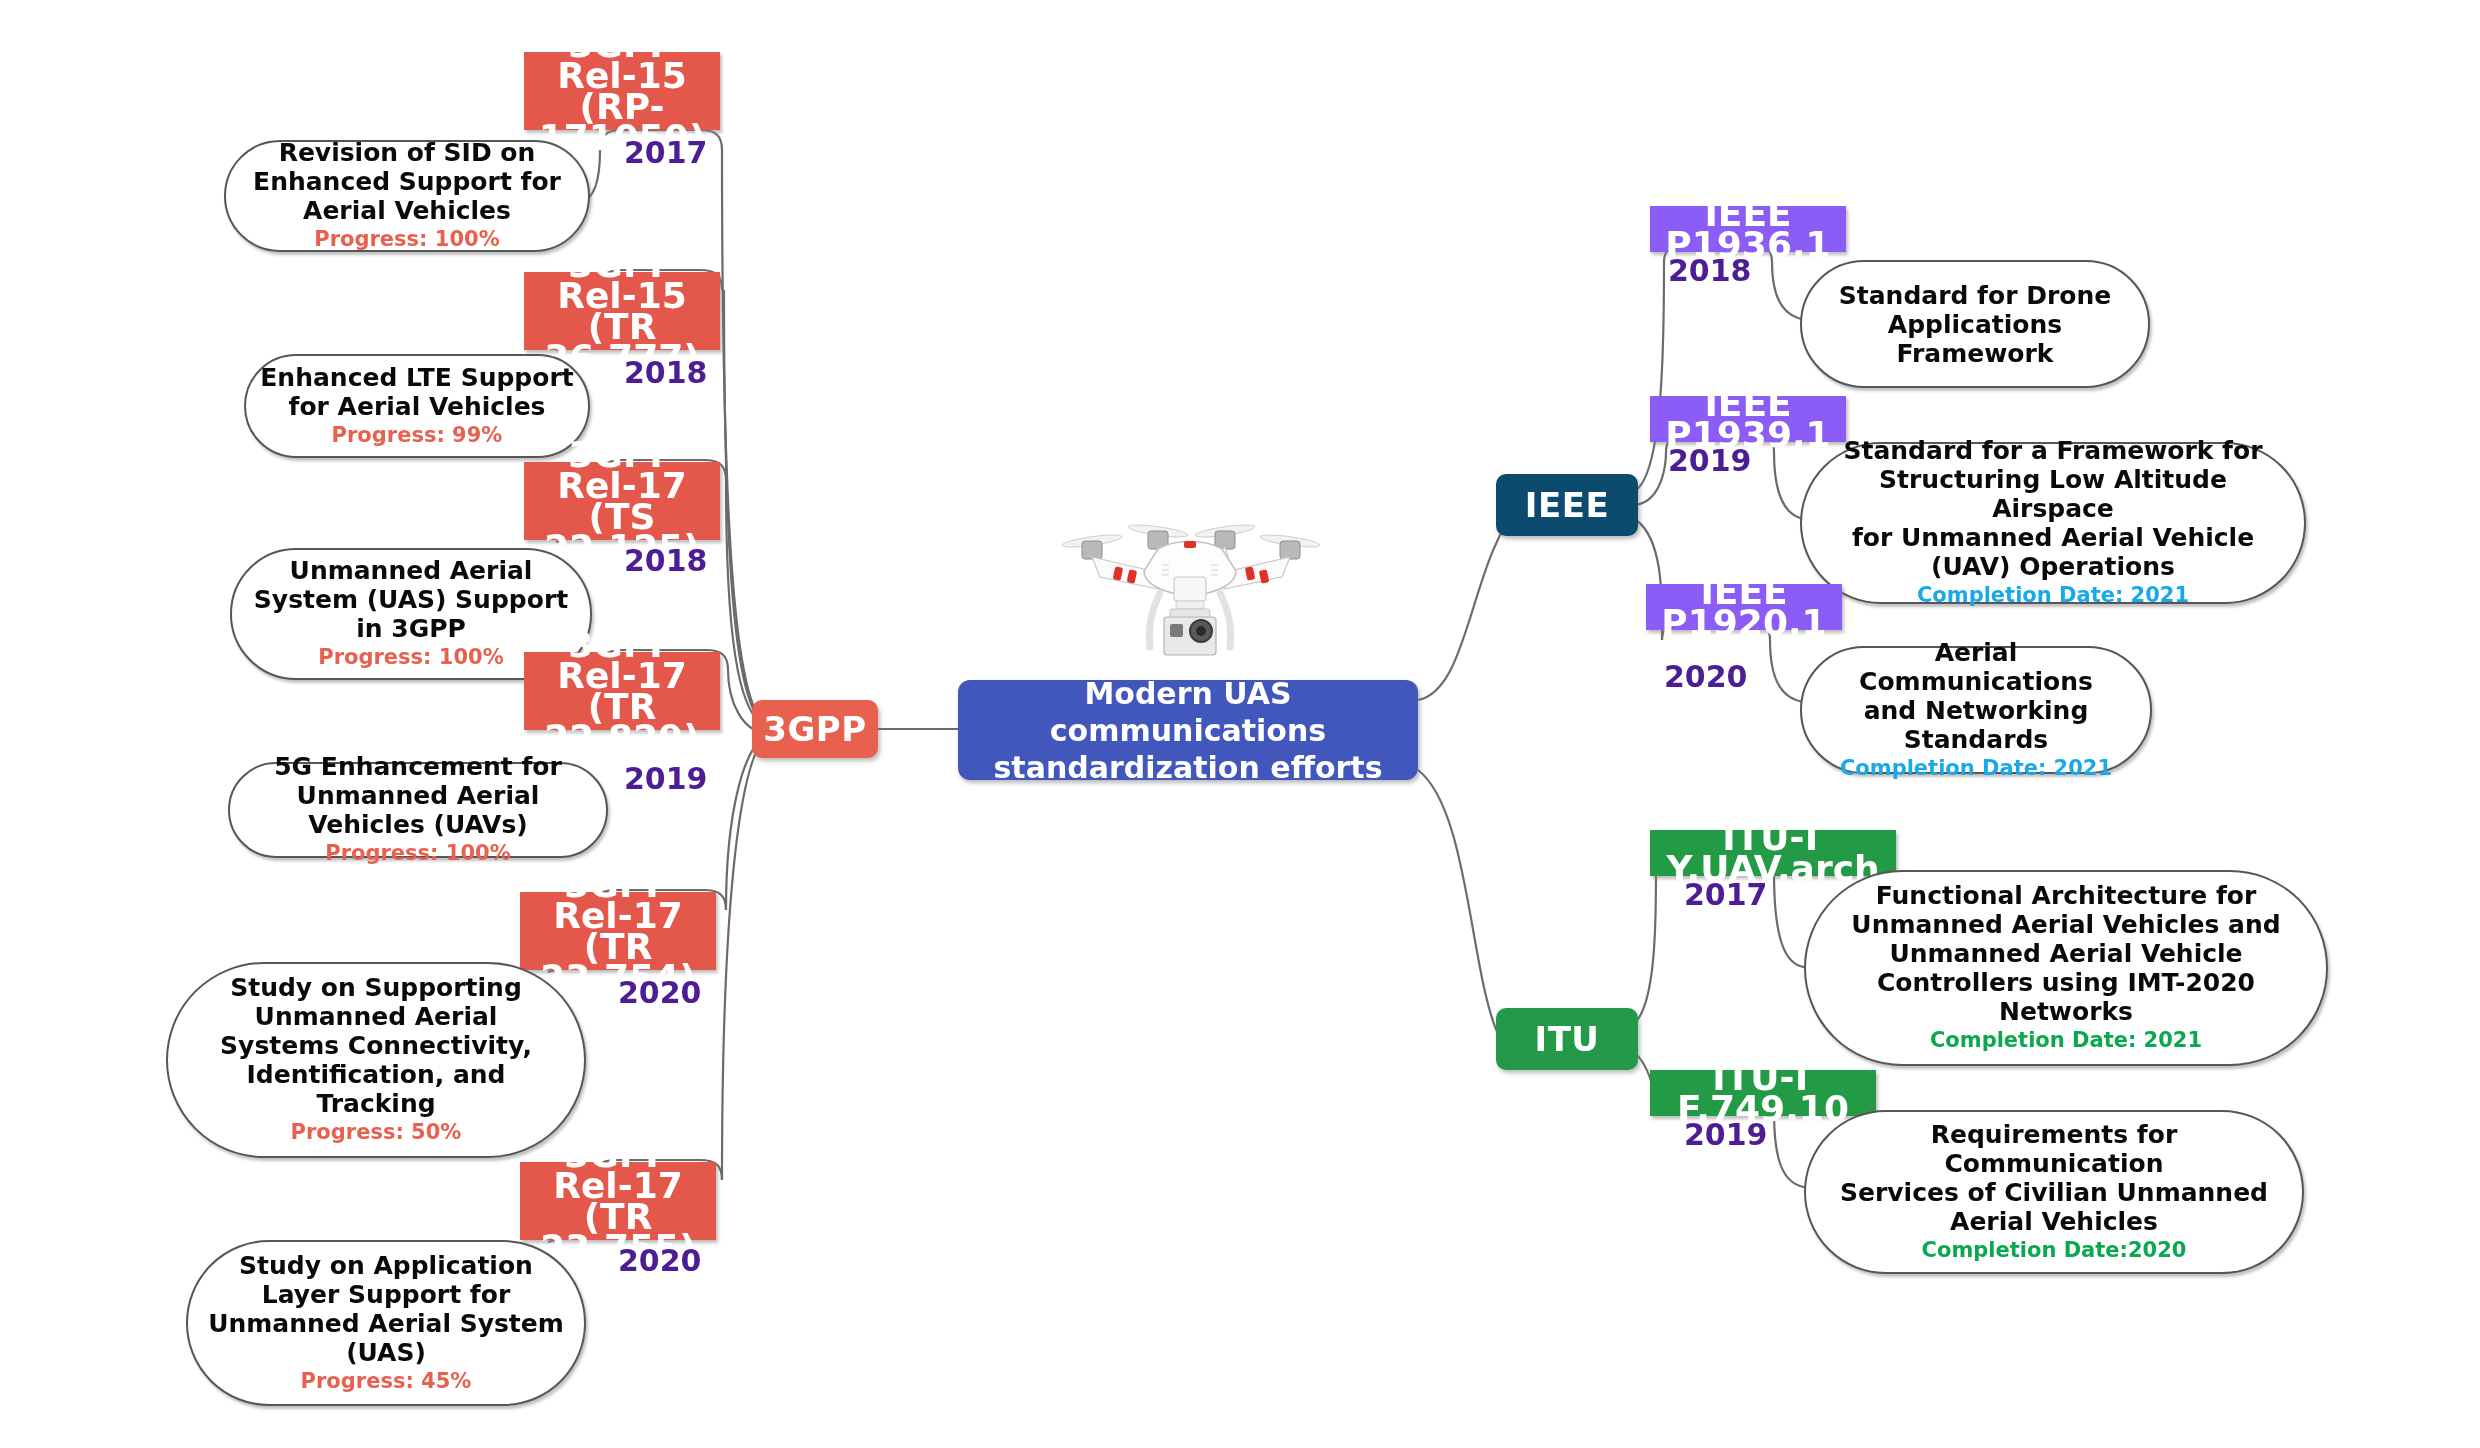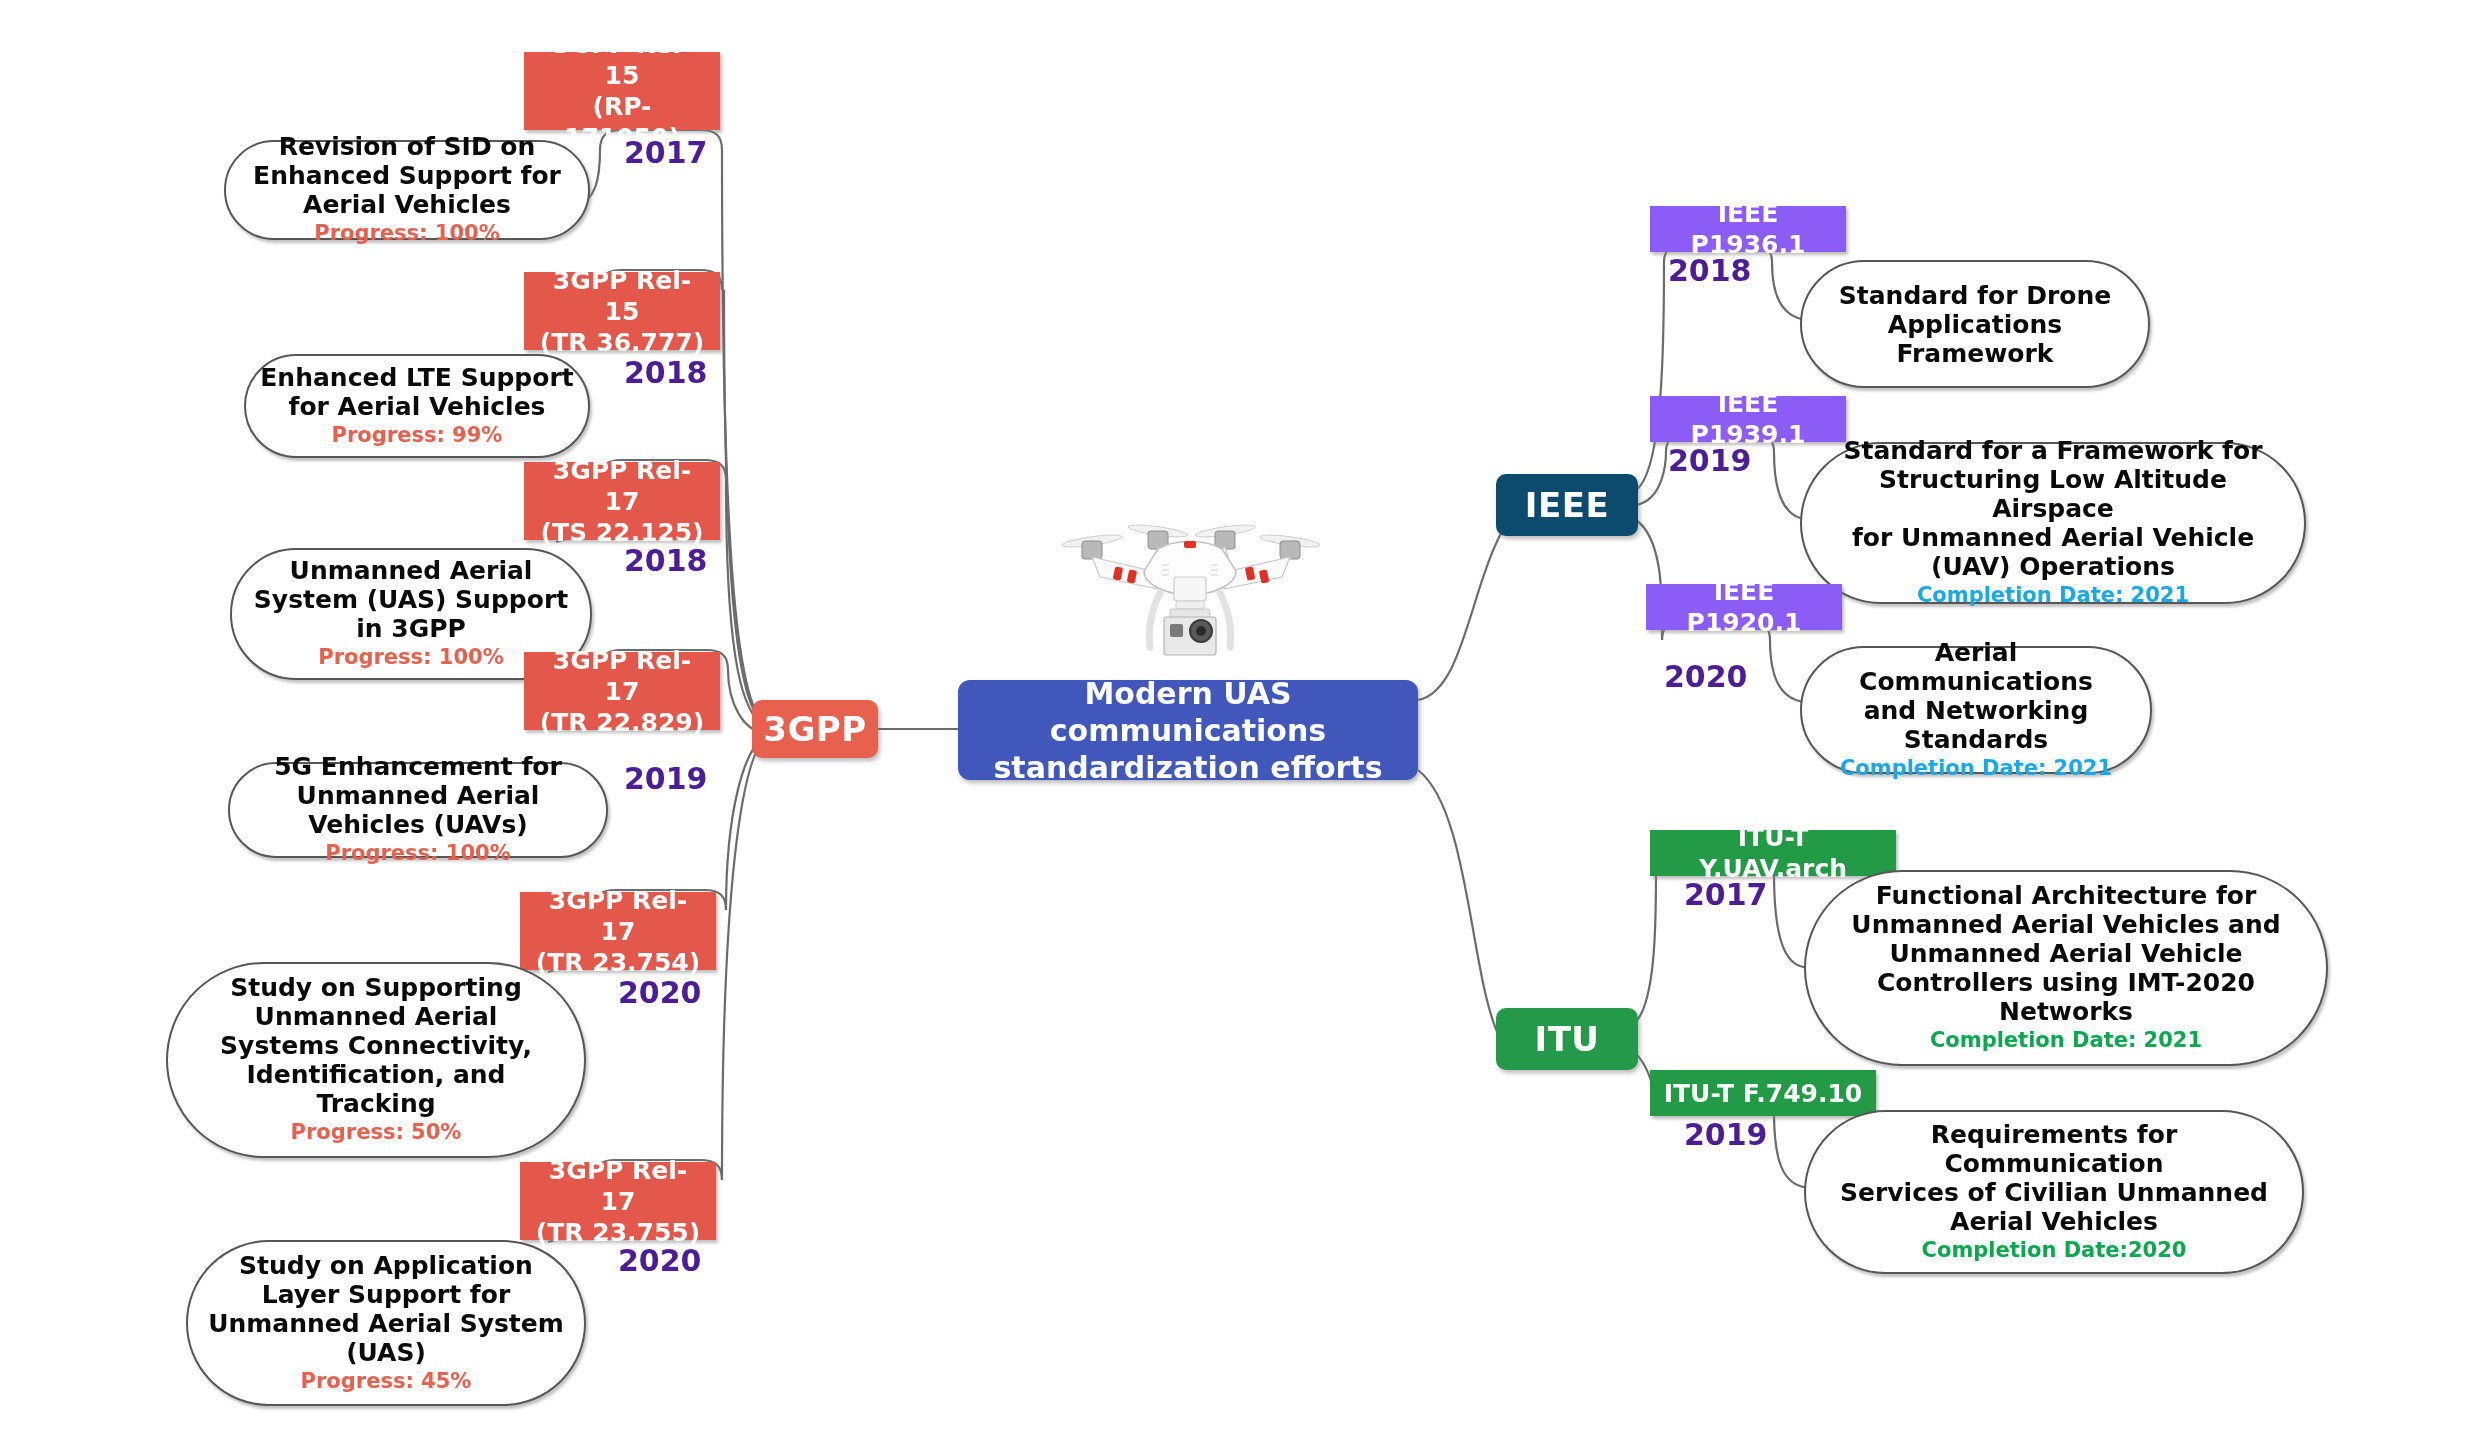--- a/index.html
+++ b/index.html
@@ -33,21 +33,21 @@
   
   .tag{
     position:absolute;
     box-sizing:border-box;
     display:flex;align-items:center;justify-content:center;
     text-align:center;
     color:#ffffff;font-weight:bold;
     box-shadow:2px 3px 3px rgba(130,130,130,.5);
     padding:4px 12px;
   }
-  .tag .t{display:block;font-size:25px;line-height:31px;}
+  .tag .t{display:block;font-size:36px;line-height:31px;}
   .tag.red{background:#e3584a;}
   .tag.blue{background:#8b5cf6;}
   .tag.green{background:#229a46;}
 
   
   .year{
     position:absolute;color:#4c1d95;font-weight:bold;font-size:30px;
     line-height:34px;white-space:nowrap;
   }
 
@@ -200,21 +200,21 @@
     <span>ITU</span>
   </div>
 
   <div class="tag red" style="left:524px;top:52px;width:196px;height:78px">
     <span class="t">
       <span>3GPP Rel-15</span><br>
       <span>(RP-171050)</span>
     </span>
   </div>
   <div class="year" style="left:624px;top:136px">2017</div>
-  <div class="topic" style="left:224px;top:140px;width:366px;height:100px">
+  <div class="topic" style="left:224px;top:140px;width:366px;height:112px">
     <span class="lines">
       <span class="t">Revision of SID on</span>
       <span class="t">Enhanced Support for</span>
       <span class="t">Aerial Vehicles</span>
       <span class="meta red">Progress: 100%</span>
     </span>
   </div>
 
   <div class="tag red" style="left:524px;top:272px;width:196px;height:78px">
     <span class="t">

